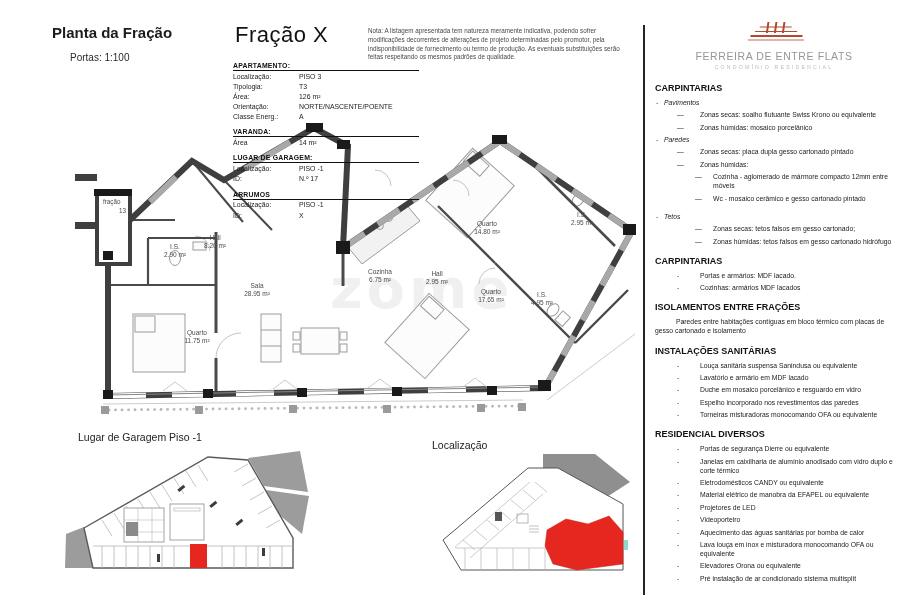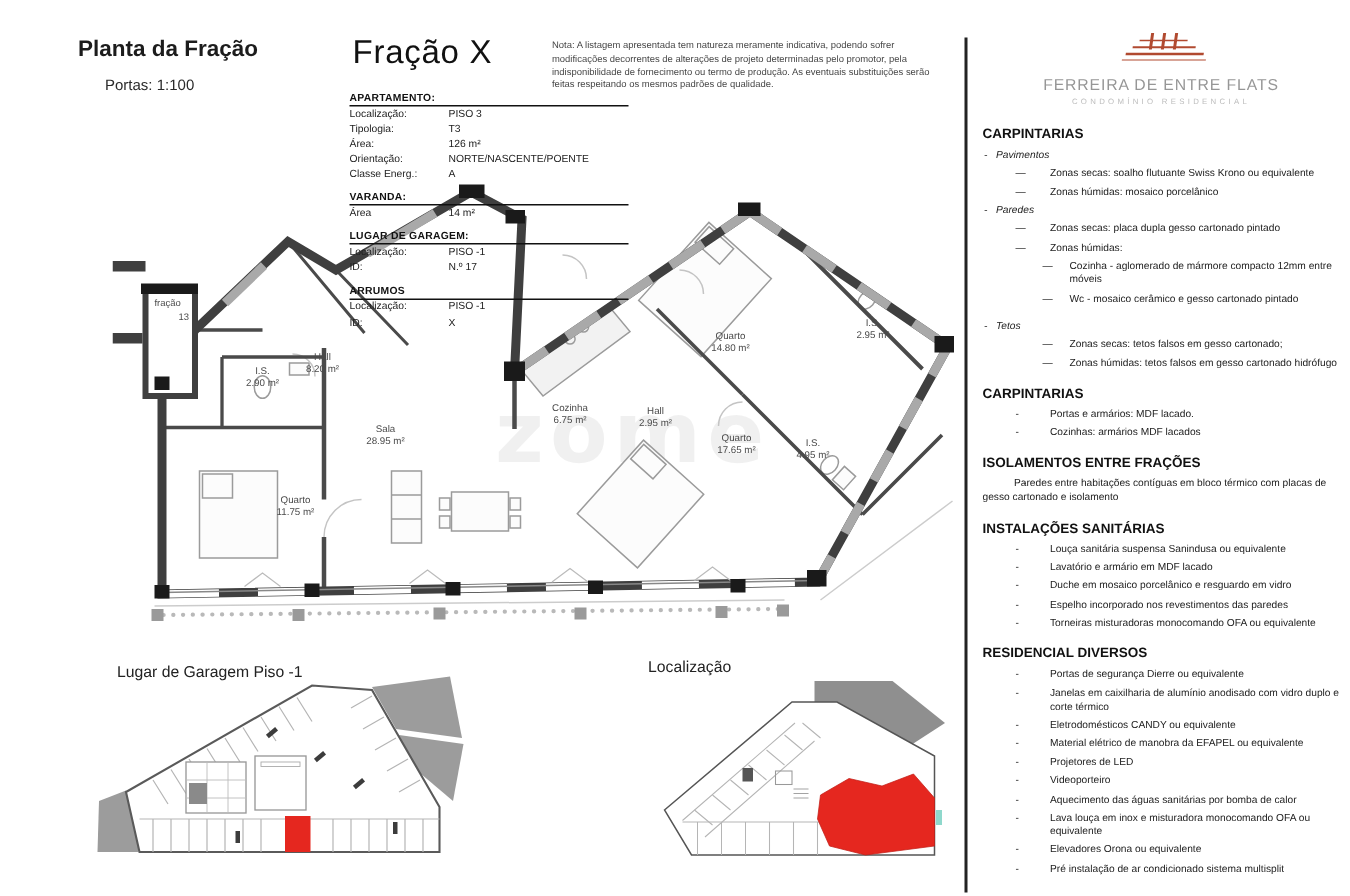--- a/index.html
+++ b/index.html
@@ -236,21 +236,21 @@
       <text class="rl" x="122" y="217"><tspan>Quarto</tspan><tspan x="122" dy="8">11.75 m²</tspan></text>
       <text class="rl" x="305" y="156"><tspan>Cozinha</tspan><tspan x="305" dy="8">6.75 m²</tspan></text>
       <text class="rl" x="362" y="158"><tspan>Hall</tspan><tspan x="362" dy="8">2.95 m²</tspan></text>
       <text class="rl" x="412" y="108"><tspan>Quarto</tspan><tspan x="412" dy="8">14.80 m²</tspan></text>
       <text class="rl" x="507" y="99"><tspan>I.S.</tspan><tspan x="507" dy="8">2.95 m²</tspan></text>
       <text class="rl" x="416" y="176"><tspan>Quarto</tspan><tspan x="416" dy="8">17.65 m²</tspan></text>
       <text class="rl" x="467" y="179"><tspan>I.S.</tspan><tspan x="467" dy="8">4.95 m²</tspan></text>
     </g>
   </svg>
 
-  <div class="abs mini-title" style="left:78px;top:442px;">Lugar de Garagem Piso -1</div>
+  <div class="abs mini-title" style="left:78px;top:431px;">Lugar de Garagem Piso -1</div>
   <svg class="abs" style="left:62px;top:448px;" width="255" height="140" viewBox="0 0 255 140">
     <g fill="#9c9c9c">
       <polygon points="186,10 238,3 246,44 202,38"></polygon>
       <polygon points="204,42 247,48 240,86 214,64"></polygon>
       <polygon points="4,86 22,79 31,120 3,120"></polygon>
       <rect x="30" y="112" width="18" height="8" fill="#cfcfcf"></rect>
     </g>
     <polygon points="22,80 146,9 186,12 231,90 231,120 31,120" fill="#ffffff" stroke="#5a5a5a" stroke-width="1.4"></polygon>
     <g stroke="#b5b5b5" stroke-width="0.8" fill="none">
       <path d="M40,72 l10,16 M52,65 l10,16 M64,58 l10,16 M76,51 l10,16 M88,44 l10,16 M100,37 l10,16 M112,30 l10,16 M124,23 l10,16 M136,17 l10,16"></path>

